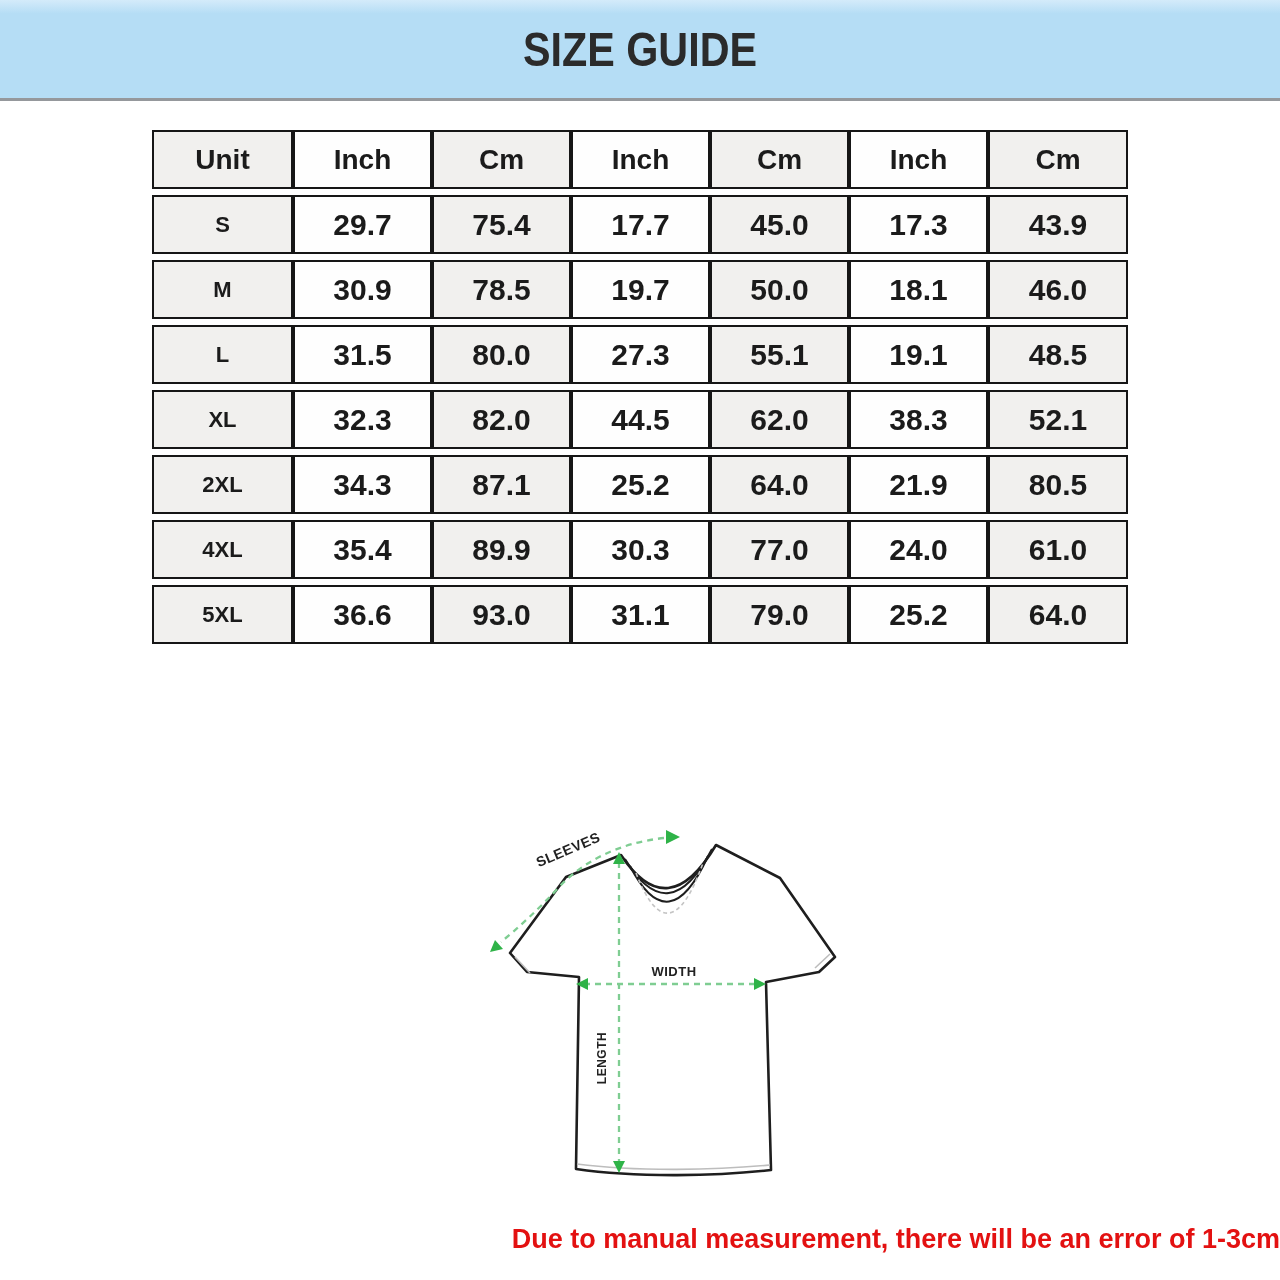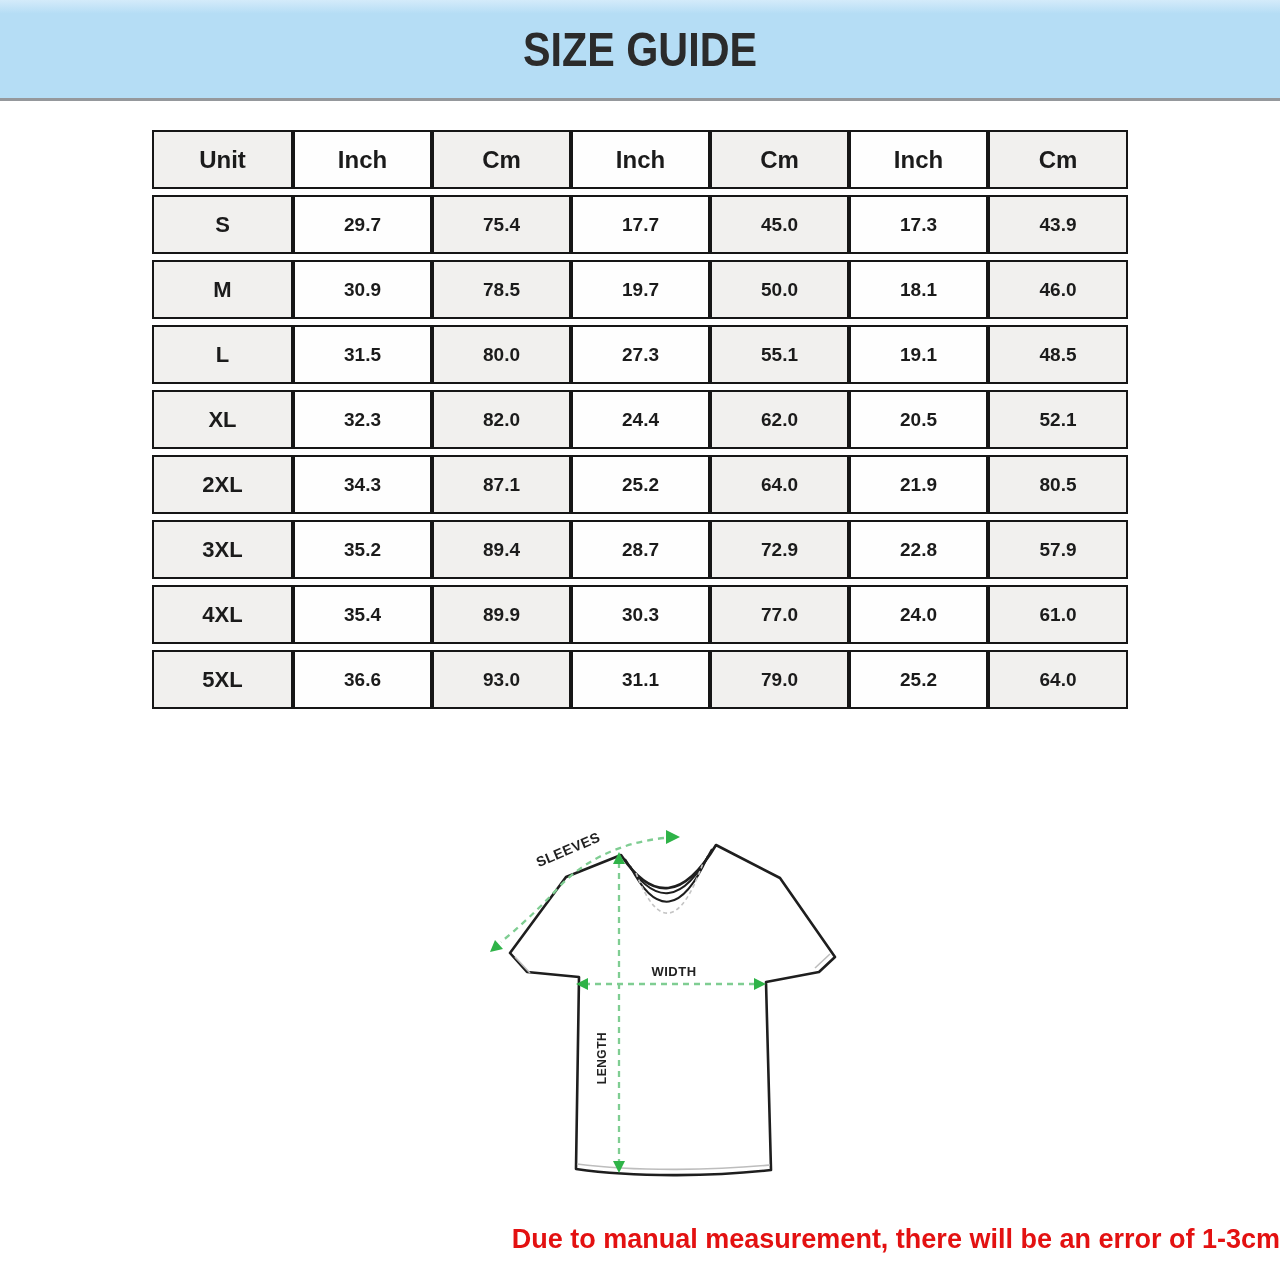--- a/index.html
+++ b/index.html
@@ -16,23 +16,23 @@
     border-bottom:3px solid #95989c; display:flex;align-items:center;justify-content:center;}
   .banner h1{font-size:48px;font-weight:bold;color:var(--title-color);letter-spacing:0px;
     transform:scaleX(0.86);transform-origin:center;}
 
   .size-table-wrap{position:absolute;top:124px;left:152px;width:976px;}
   table.size-table{border-collapse:separate;border-spacing:0 6px;table-layout:fixed;width:976px;}
   table.size-table td{border:2px solid var(--border-black);text-align:center;vertical-align:middle;
     height:59px;font-weight:bold;color:#1b1b1b;overflow:hidden;}
   td.gray{background:var(--cell-gray);} td.white{background:var(--cell-white);}
   td.ghead{font-size:22px;letter-spacing:0.5px;}
-  td.unit{font-size:24px;margin-left:34px;}
+  td.unit{font-size:28px;margin-left:34px;}
   td.sizelbl{font-size:22px;}
-  td.val{font-size:19px;margin-top:15px;}
+  td.val{font-size:30px;margin-top:15px;}
 
   .diagram{position:absolute;top:810px;left:478px;width:402px;height:382px;}
   .diagram svg{width:100%;height:100%;}
   .shirt-outline{fill:#ffffff;stroke:var(--shirt-outline);stroke-width:2.6;stroke-linejoin:round;}
   .collar-line{fill:none;stroke:var(--shirt-outline);stroke-width:2;}
   .seam{fill:none;stroke:#bdbdbd;stroke-width:1.6;}
   .seam-dash{fill:none;stroke:#c4c4c4;stroke-width:1.6;stroke-dasharray:4 3;}
   .gline{fill:none;stroke:var(--green-dash);stroke-width:2.3;stroke-dasharray:6 5;}
   .ghead-arrow{fill:var(--green-arrow);stroke:none;}
   .dlabel{font-family:"Liberation Sans",sans-serif;font-weight:bold;fill:#222222;}
@@ -94,42 +94,33 @@
           <td class="gray val">80.0</td>
           <td class="white val">27.3</td>
           <td class="gray val">55.1</td>
           <td class="white val">19.1</td>
           <td class="gray val">48.5</td>
         </tr>
         <tr>
           <td class="gray sizelbl">XL</td>
           <td class="white val">32.3</td>
           <td class="gray val">82.0</td>
-          <td class="white val">24.4</td>
+          <td class="white val">44.5</td>
           <td class="gray val">62.0</td>
-          <td class="white val">20.5</td>
+          <td class="white val">38.3</td>
           <td class="gray val">52.1</td>
         </tr>
         <tr>
           <td class="gray sizelbl">2XL</td>
           <td class="white val">34.3</td>
           <td class="gray val">87.1</td>
           <td class="white val">25.2</td>
           <td class="gray val">64.0</td>
           <td class="white val">21.9</td>
           <td class="gray val">80.5</td>
-        </tr>
-        <tr>
-          <td class="gray sizelbl">3XL</td>
-          <td class="white val">35.2</td>
-          <td class="gray val">89.4</td>
-          <td class="white val">28.7</td>
-          <td class="gray val">72.9</td>
-          <td class="white val">22.8</td>
-          <td class="gray val">57.9</td>
         </tr>
         <tr>
           <td class="gray sizelbl">4XL</td>
           <td class="white val">35.4</td>
           <td class="gray val">89.9</td>
           <td class="white val">30.3</td>
           <td class="gray val">77.0</td>
           <td class="white val">24.0</td>
           <td class="gray val">61.0</td>
         </tr>

